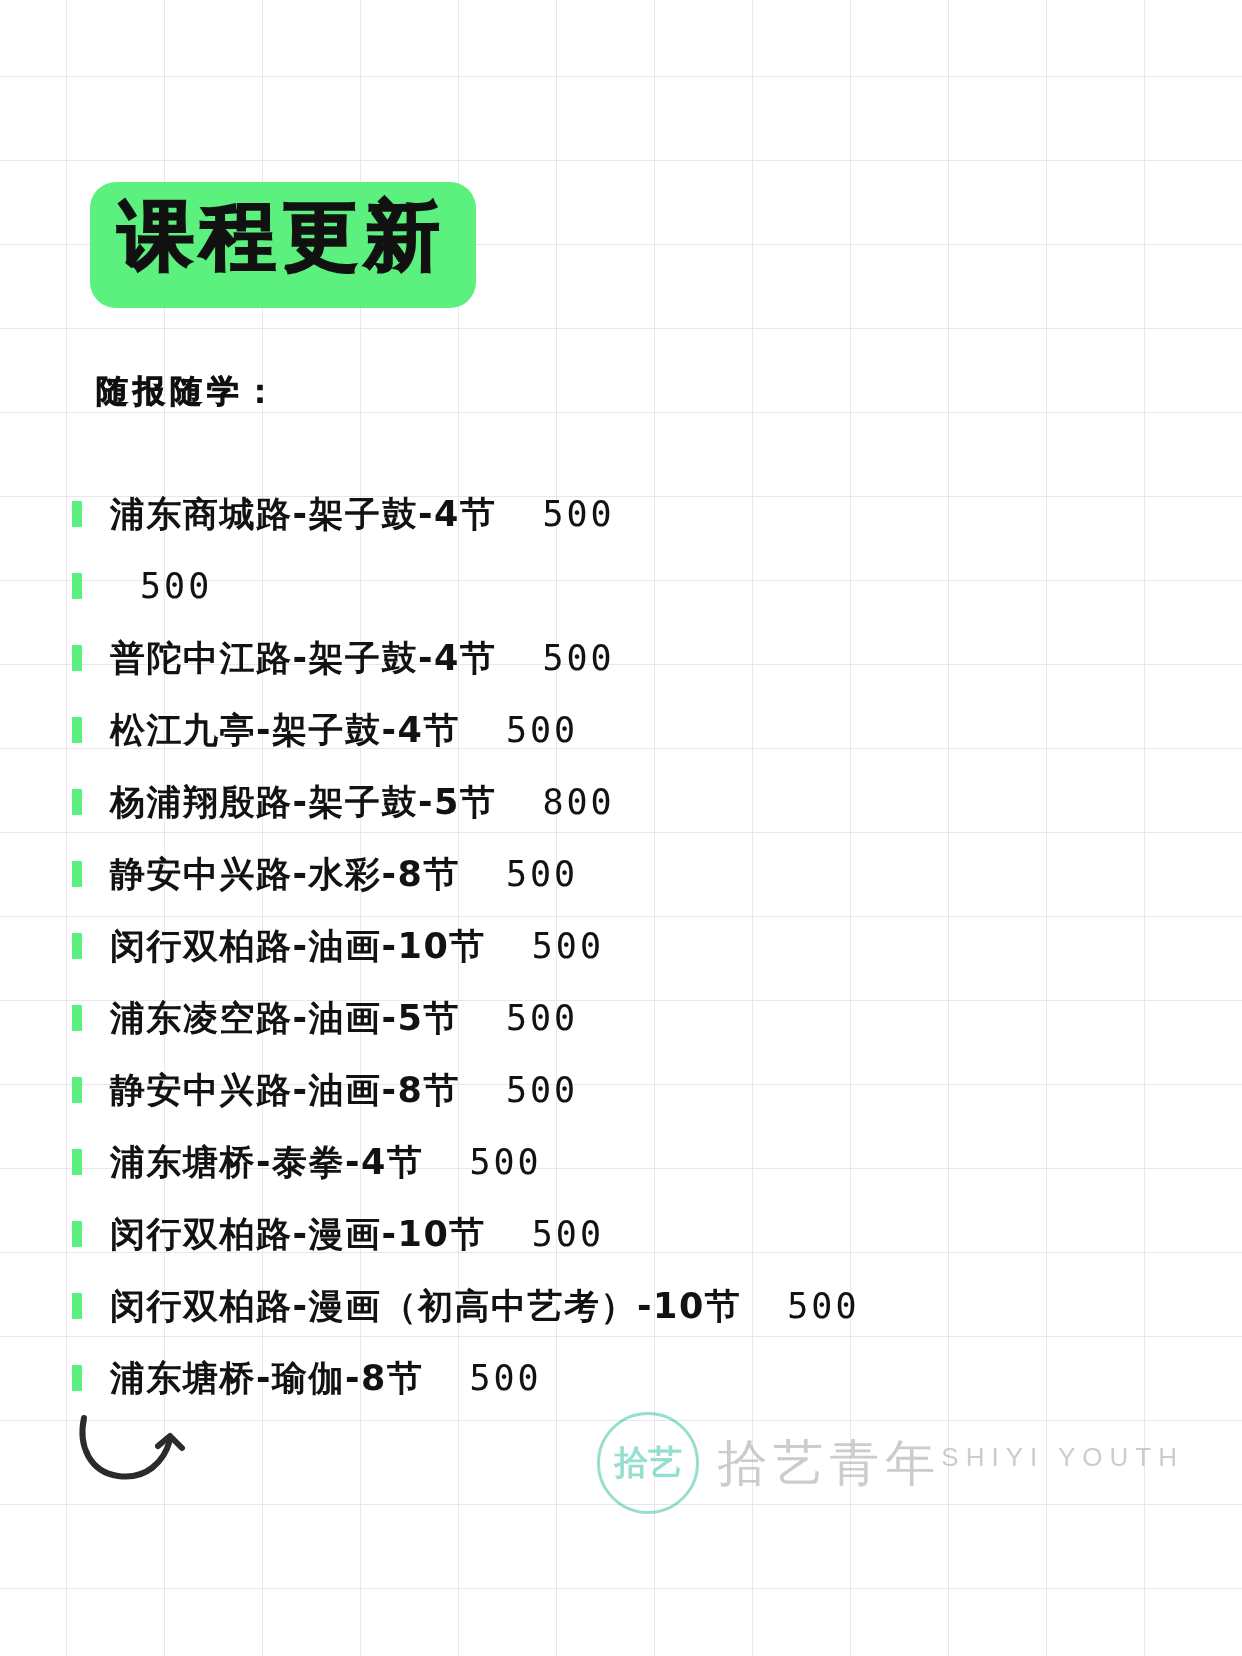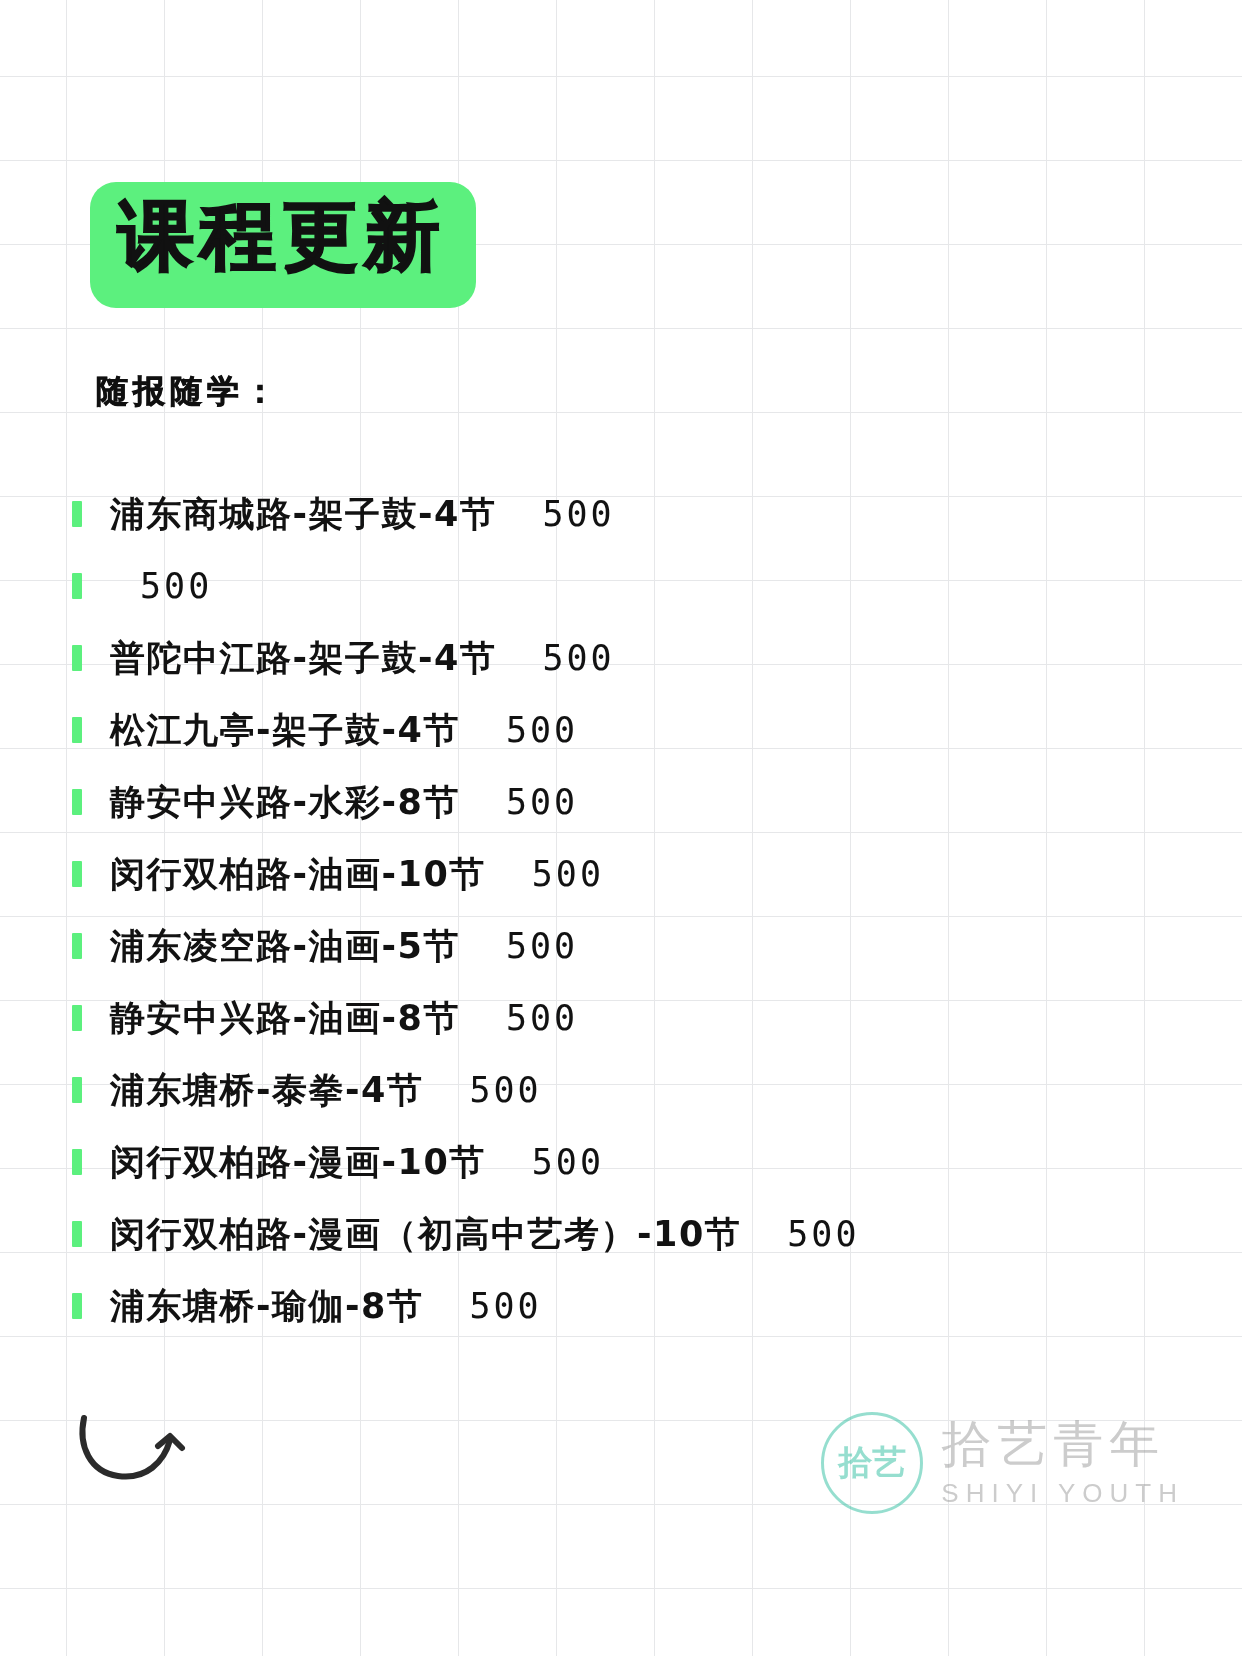--- a/index.html
+++ b/index.html
@@ -133,21 +133,21 @@
   .wm-logo-text {
     font-family: "DejaVu Sans", "Liberation Sans", sans-serif;
     font-size: 34px;
     font-weight: 700;
     color: #2fbfa0;
     line-height: 0.92;
     text-align: center;
   }
   .wm-right {
     display: flex;
-    flex-direction: column;
+    flex-direction: row;
     justify-content: space-between;
   }
   .wm-name {
     font-family: "DejaVu Sans", "Liberation Sans", sans-serif;
     font-size: 50px;
     font-weight: 400;
     color: #9a9a9a;
     letter-spacing: 6px;
     line-height: 1.1;
   }
@@ -191,20 +191,25 @@
       <span class="course">普陀中江路-架子鼓-4节</span>
       <span class="price">500</span>
     </div>
 
     <div class="row">
       <span class="bullet"></span>
       <span class="course">松江九亭-架子鼓-4节</span>
       <span class="price">500</span>
     </div>
 
+    <div class="row">
+      <span class="bullet"></span>
+      <span class="course">杨浦翔殷路-架子鼓-5节</span>
+      <span class="price">800</span>
+    </div>
 
     <div class="row">
       <span class="bullet"></span>
       <span class="course">静安中兴路-水彩-8节</span>
       <span class="price">500</span>
     </div>
 
     <div class="row">
       <span class="bullet"></span>
       <span class="course">闵行双柏路-油画-10节</span>

